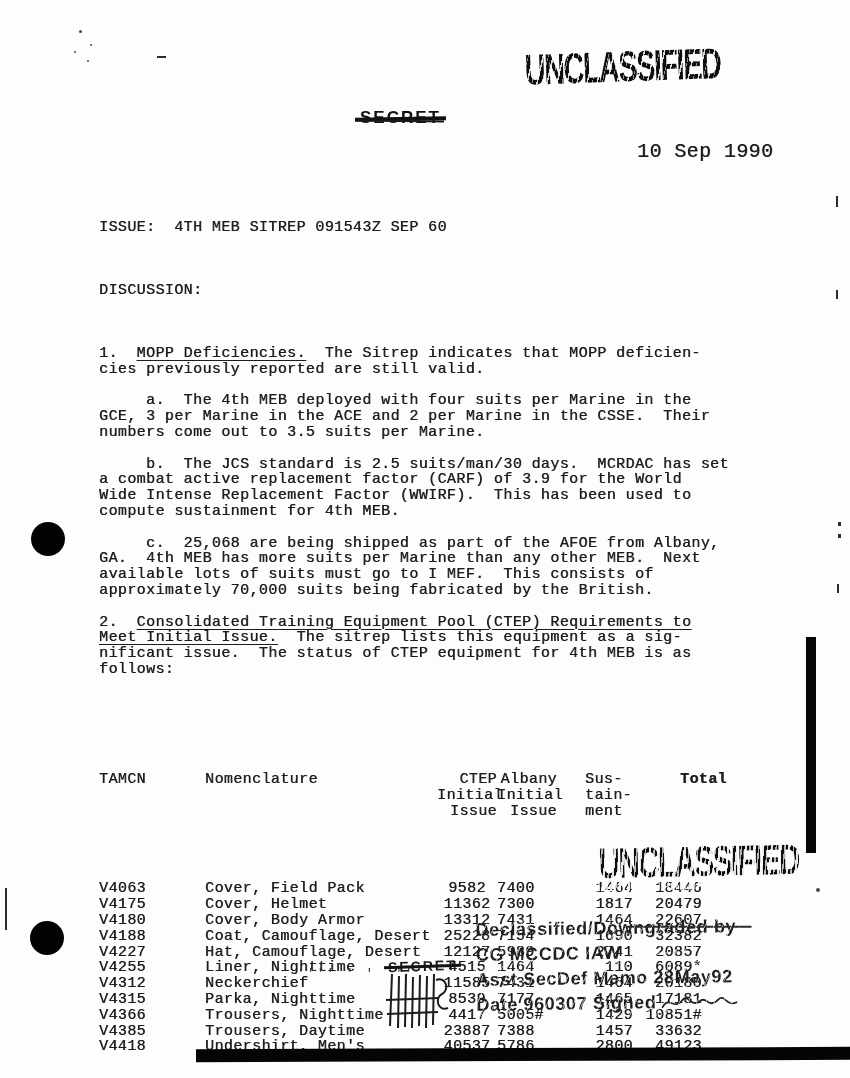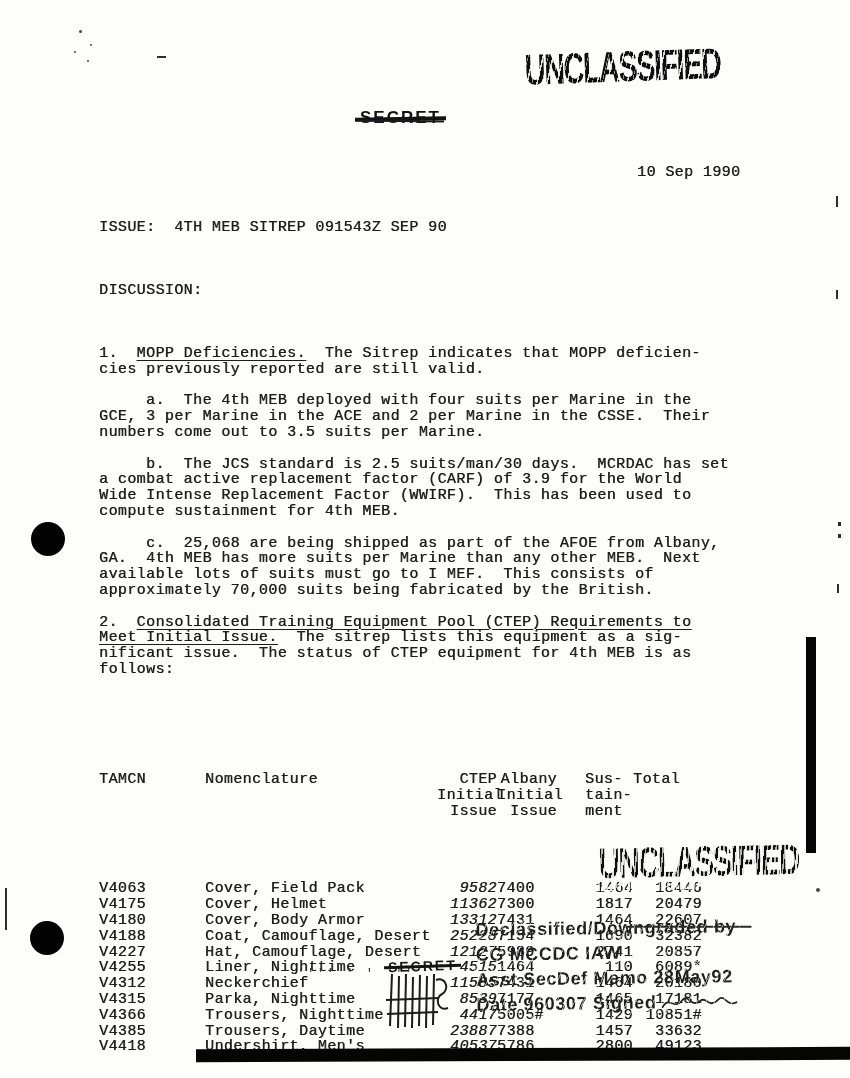--- a/index.html
+++ b/index.html
@@ -16,30 +16,30 @@
     white-space:pre; text-shadow:0.5px 0 rgba(25,25,25,0.75);
   }
   .line { height:15.8px; }
   .para, .gap-above { margin-top:15.8px; }
   .u { text-decoration:underline; text-underline-offset:3px; text-decoration-thickness:1.3px;font-family:Liberation Mono, monospace; }
 
   
   .tbl { margin-top:15.8px; }
   .trow { display:grid; grid-template-columns:106px 232px 60px 60px 76px 106px; height:15.8px; }
   .tbody { margin-top:30px; }
-  .tbody .c3 { text-align:right;font-style:italic; }
+  .tbody .c3 { text-align:center; }
   .tbody .c4 { text-align:left; padding-right:8px; }
   .tbody .c5 { text-align:right; }
   .tbody .c6 { text-align:right; padding-right:37px; }
   .thead .c3, .thead .c4 { text-align:right; }
   .thead .c5 { padding-left:28px; }
-  .thead .c6 { text-align:left; padding-right:12px; }
+  .thead .c6 { text-align:right; padding-right:12px;font-weight:bold; }
 
   
-  .date { position:absolute; left:637px; top:164px; font-size:15px; letter-spacing:0.4px;
+  .date { position:absolute; left:637px; top:140px; font-size:20px; letter-spacing:0.4px;
           white-space:pre; text-shadow:0.5px 0 rgba(25,25,25,0.75); }
 
   
   .unc {
     position:absolute; font-family:"Liberation Sans", sans-serif; font-weight:bold;
     color:#0e0e0e; white-space:nowrap; letter-spacing:-2px;
   }
   .unc::after {
     content:""; position:absolute; inset:-3px; pointer-events:none;
     background:repeating-linear-gradient(112deg,
@@ -99,21 +99,21 @@
 <body>
 
 <div class="page">
 
   <div class="unc unc-top">UNCLASSIFIED</div>
   <div class="secret-top">SECRET</div>
 
   <div class="date">10 Sep 1990</div>
 
   <div class="doc">
-    <div class="line">ISSUE:  4TH MEB SITREP 091543Z SEP 90</div>
+    <div class="line">ISSUE:  4TH MEB SITREP 091543Z SEP 60</div>
     <div class="line gap-above">DISCUSSION:</div>
     <div><div class="para"><div class="line"><span>1.  </span><span class="u">MOPP Deficiencies.</span><span>  The Sitrep indicates that MOPP deficien-</span></div><div class="line"><span>cies previously reported are still valid.</span></div></div><div class="para"><div class="line"><span>     a.  The 4th MEB deployed with four suits per Marine in the</span></div><div class="line"><span>GCE, 3 per Marine in the ACE and 2 per Marine in the CSSE.  Their</span></div><div class="line"><span>numbers come out to 3.5 suits per Marine.</span></div></div><div class="para"><div class="line"><span>     b.  The JCS standard is 2.5 suits/man/30 days.  MCRDAC has set</span></div><div class="line"><span>a combat active replacement factor (CARF) of 3.9 for the World</span></div><div class="line"><span>Wide Intense Replacement Factor (WWIRF).  This has been used to</span></div><div class="line"><span>compute sustainment for 4th MEB.</span></div></div><div class="para"><div class="line"><span>     c.  25,068 are being shipped as part of the AFOE from Albany,</span></div><div class="line"><span>GA.  4th MEB has more suits per Marine than any other MEB.  Next</span></div><div class="line"><span>available lots of suits must go to I MEF.  This consists of</span></div><div class="line"><span>approximately 70,000 suits being fabricated by the British.</span></div></div><div class="para"><div class="line"><span>2.  </span><span class="u">Consolidated Training Equipment Pool (CTEP) Requirements to</span></div><div class="line"><span class="u">Meet Initial Issue.</span><span>  The sitrep lists this equipment as a sig-</span></div><div class="line"><span>nificant issue.  The status of CTEP equipment for 4th MEB is as</span></div><div class="line"><span>follows:</span></div></div></div>
 
     <div class="tbl">
       <div class="thead"><div class="trow"><div class="c c1">TAMCN</div><div class="c c2">Nomenclature</div><div class="c c3">CTEP</div><div class="c c4">Albany</div><div class="c c5">Sus-</div><div class="c c6">Total</div></div><div class="trow"><div class="c c1"></div><div class="c c2"></div><div class="c c3">Initial</div><div class="c c4">Initial</div><div class="c c5">tain-</div><div class="c c6"></div></div><div class="trow"><div class="c c1"></div><div class="c c2"></div><div class="c c3">Issue</div><div class="c c4">Issue</div><div class="c c5">ment</div><div class="c c6"></div></div></div>
       <div class="tbody"><div class="trow"><div class="c c1">V4063</div><div class="c c2">Cover, Field Pack</div><div class="c c3">9582</div><div class="c c4">7400</div><div class="c c5">1464</div><div class="c c6">18446</div></div><div class="trow"><div class="c c1">V4175</div><div class="c c2">Cover, Helmet</div><div class="c c3">11362</div><div class="c c4">7300</div><div class="c c5">1817</div><div class="c c6">20479</div></div><div class="trow"><div class="c c1">V4180</div><div class="c c2">Cover, Body Armor</div><div class="c c3">13312</div><div class="c c4">7431</div><div class="c c5">1464</div><div class="c c6">22607</div></div><div class="trow"><div class="c c1">V4188</div><div class="c c2">Coat, Camouflage, Desert</div><div class="c c3">25228</div><div class="c c4">7154</div><div class="c c5">1690</div><div class="c c6">32382</div></div><div class="trow"><div class="c c1">V4227</div><div class="c c2">Hat, Camouflage, Desert</div><div class="c c3">12127</div><div class="c c4">5989</div><div class="c c5">2741</div><div class="c c6">20857</div></div><div class="trow"><div class="c c1">V4255</div><div class="c c2">Liner, Nighttime</div><div class="c c3">4515</div><div class="c c4">1464</div><div class="c c5">110</div><div class="c c6">6089*</div></div><div class="trow"><div class="c c1">V4312</div><div class="c c2">Neckerchief</div><div class="c c3">11585</div><div class="c c4">7431</div><div class="c c5">1464</div><div class="c c6">20180</div></div><div class="trow"><div class="c c1">V4315</div><div class="c c2">Parka, Nighttime</div><div class="c c3">8539</div><div class="c c4">7177</div><div class="c c5">1465</div><div class="c c6">17181</div></div><div class="trow"><div class="c c1">V4366</div><div class="c c2">Trousers, Nighttime</div><div class="c c3">4417</div><div class="c c4">5005#</div><div class="c c5">1429</div><div class="c c6">10851#</div></div><div class="trow"><div class="c c1">V4385</div><div class="c c2">Trousers, Daytime</div><div class="c c3">23887</div><div class="c c4">7388</div><div class="c c5">1457</div><div class="c c6">33632</div></div><div class="trow"><div class="c c1">V4418</div><div class="c c2">Undershirt, Men's</div><div class="c c3">40537</div><div class="c c4">5786</div><div class="c c5">2800</div><div class="c c6">49123</div></div></div>
     </div>
 
     
   </div>

